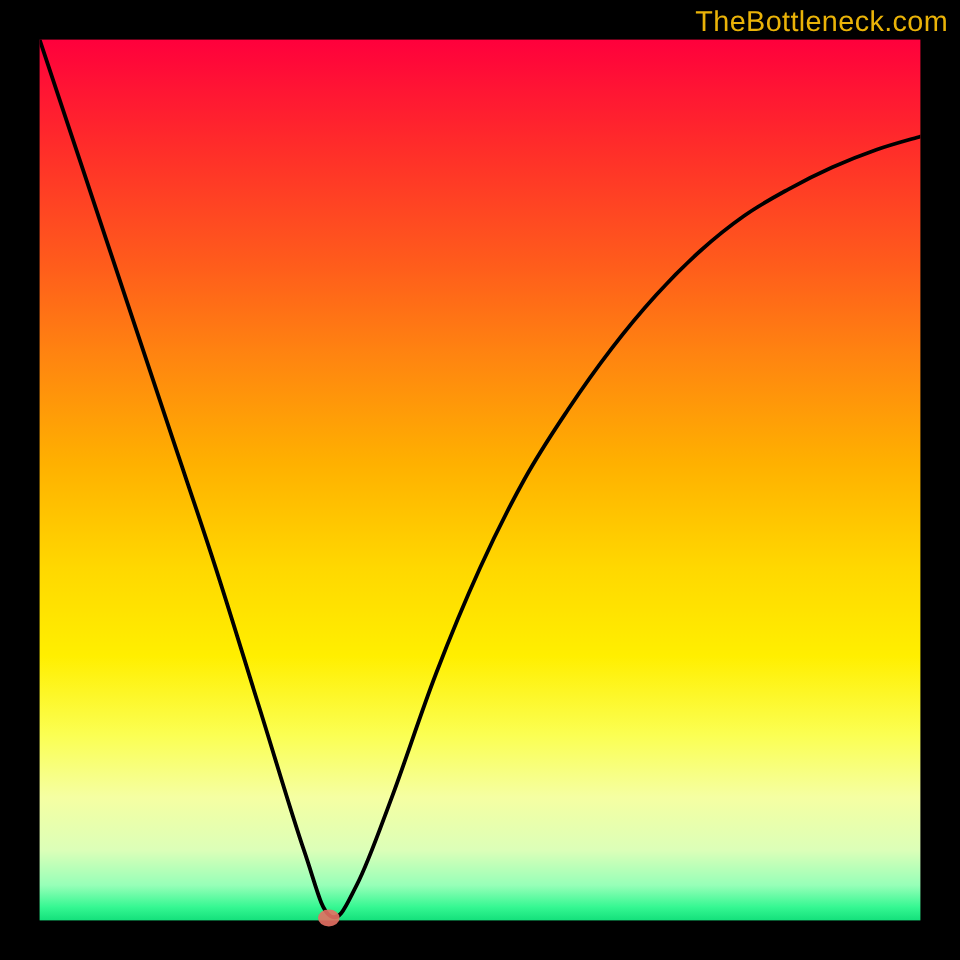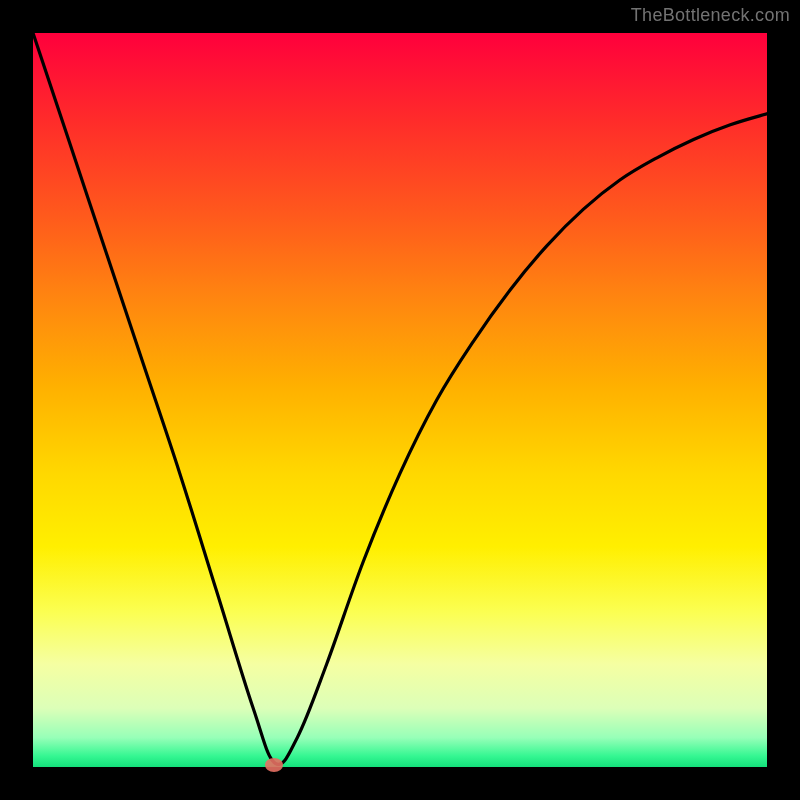--- a/index.html
+++ b/index.html
@@ -54,22 +54,22 @@
     left: 265px;
     top: 758px;
     border-radius: 50%;
     background: #e67063;
     opacity: 0.9;
   }
   .watermark {
     position: absolute;
     top: 5px;
     right: 10px;
-    color: #737373;
-    font-size: 18px;
+    color: #eab308;
+    font-size: 24px;
     font-weight: 500;
     letter-spacing: 0.3px;
   }
 </style>
 </head>
 <body>
 
 <div class="frame">
   <div class="plot"></div>
 

